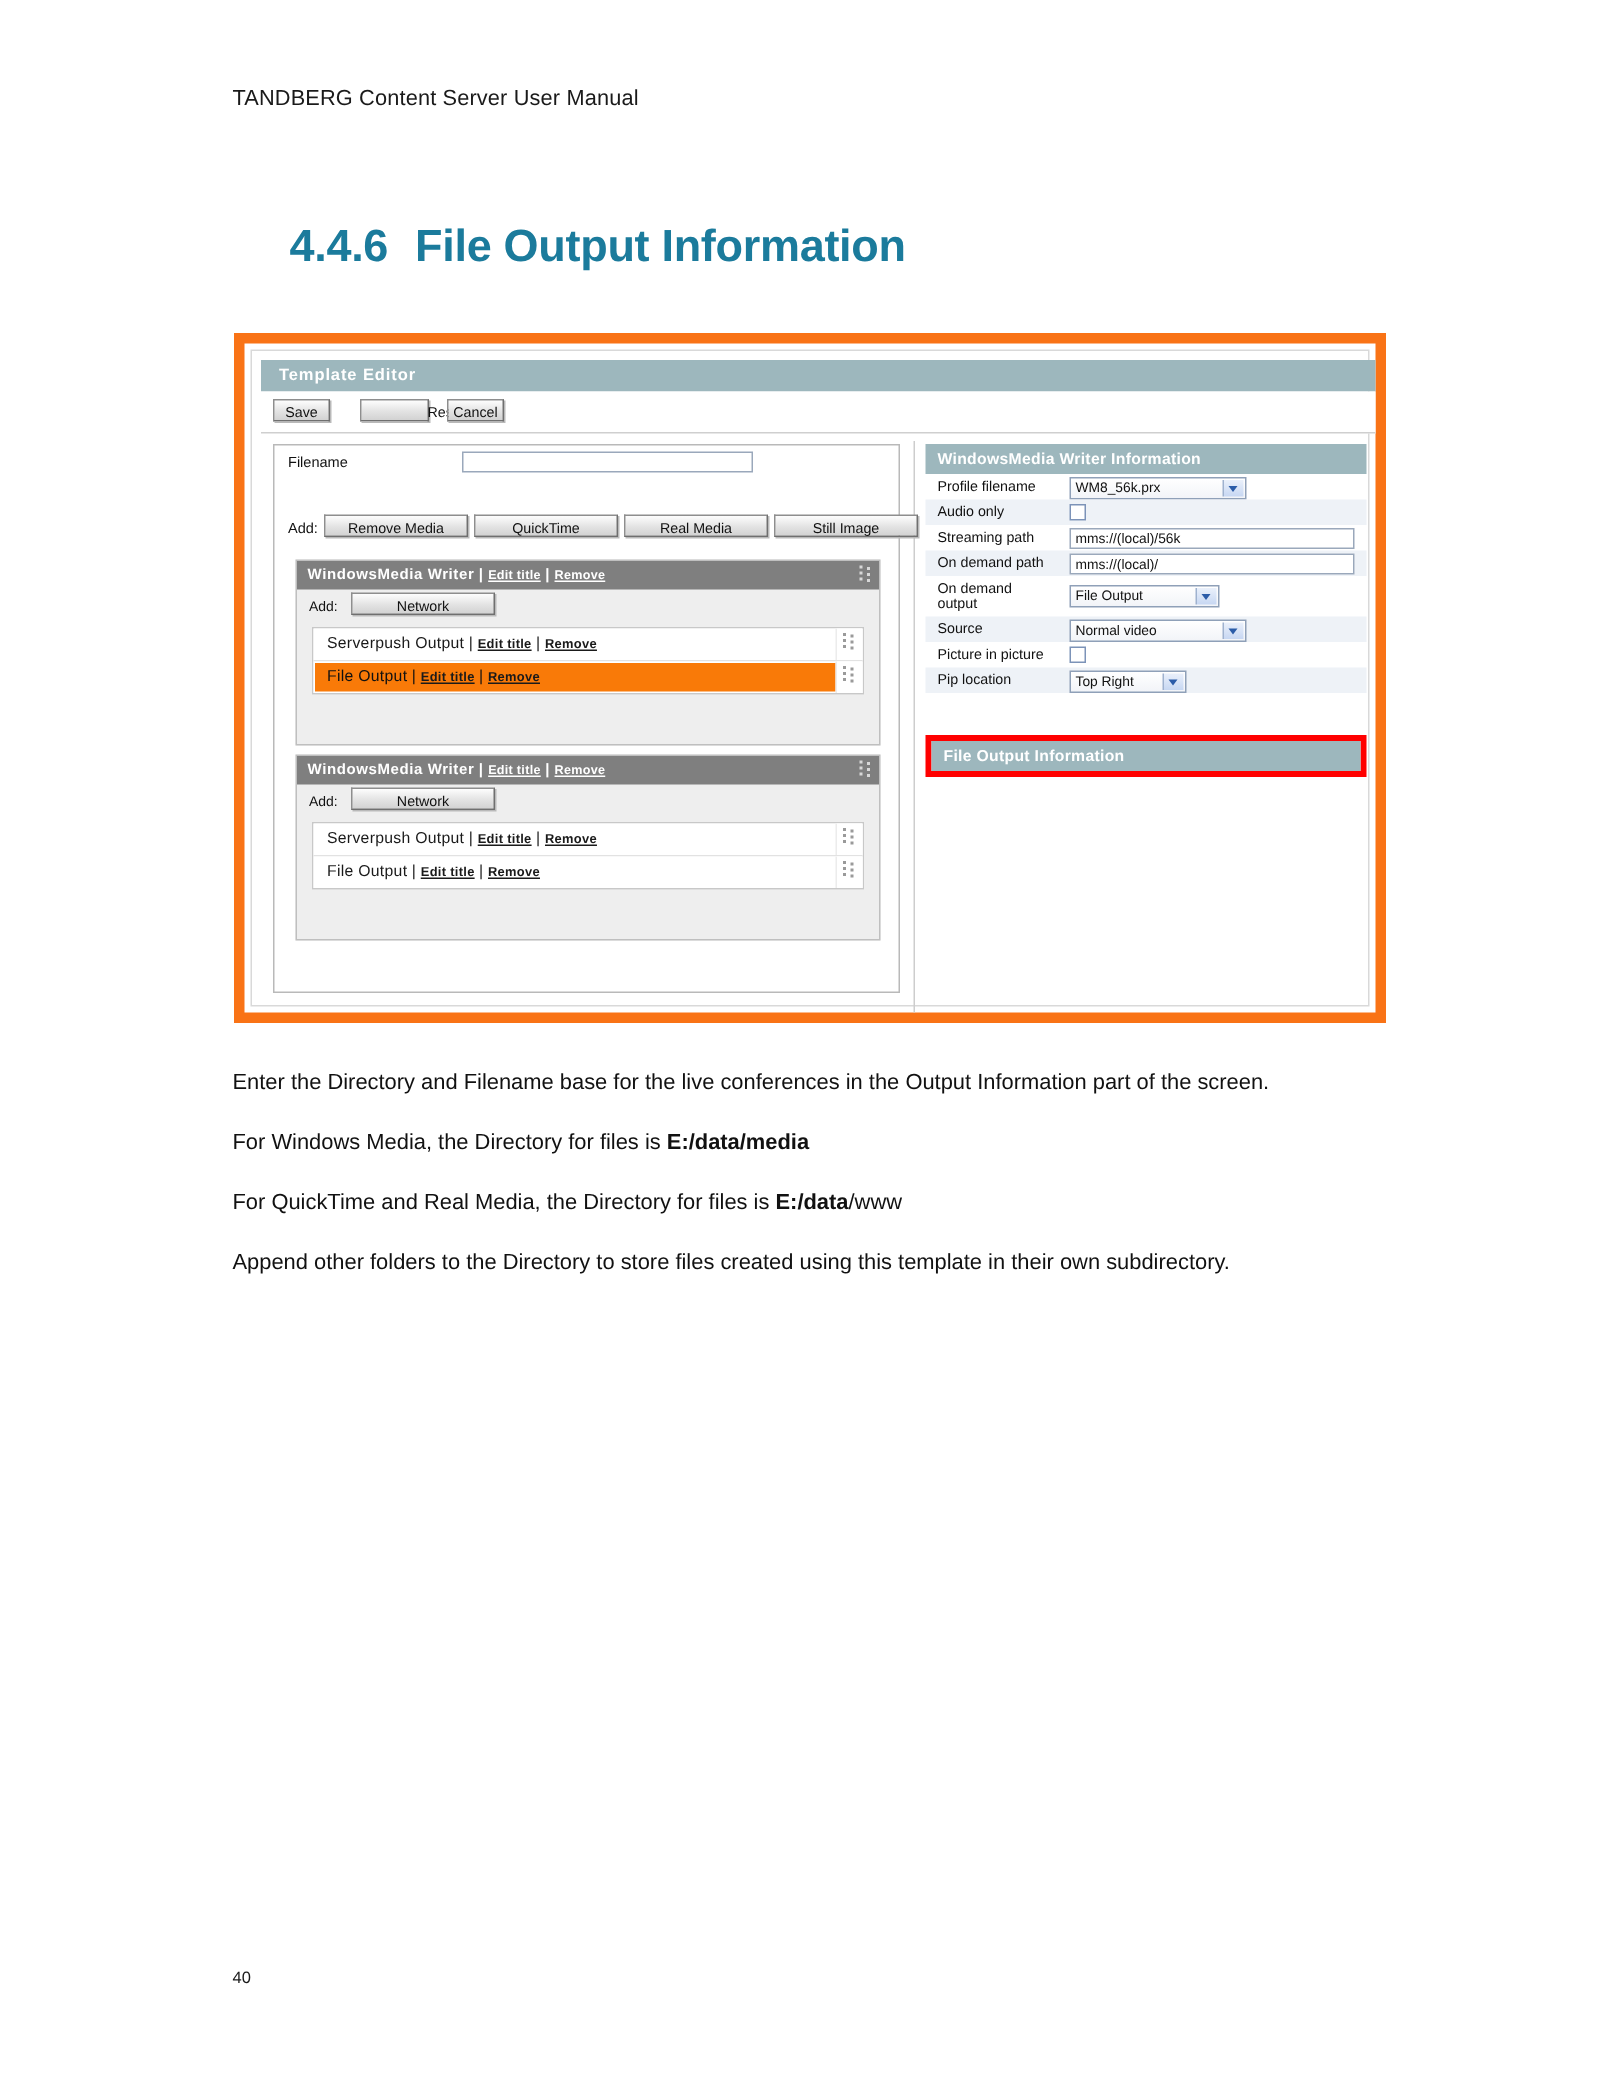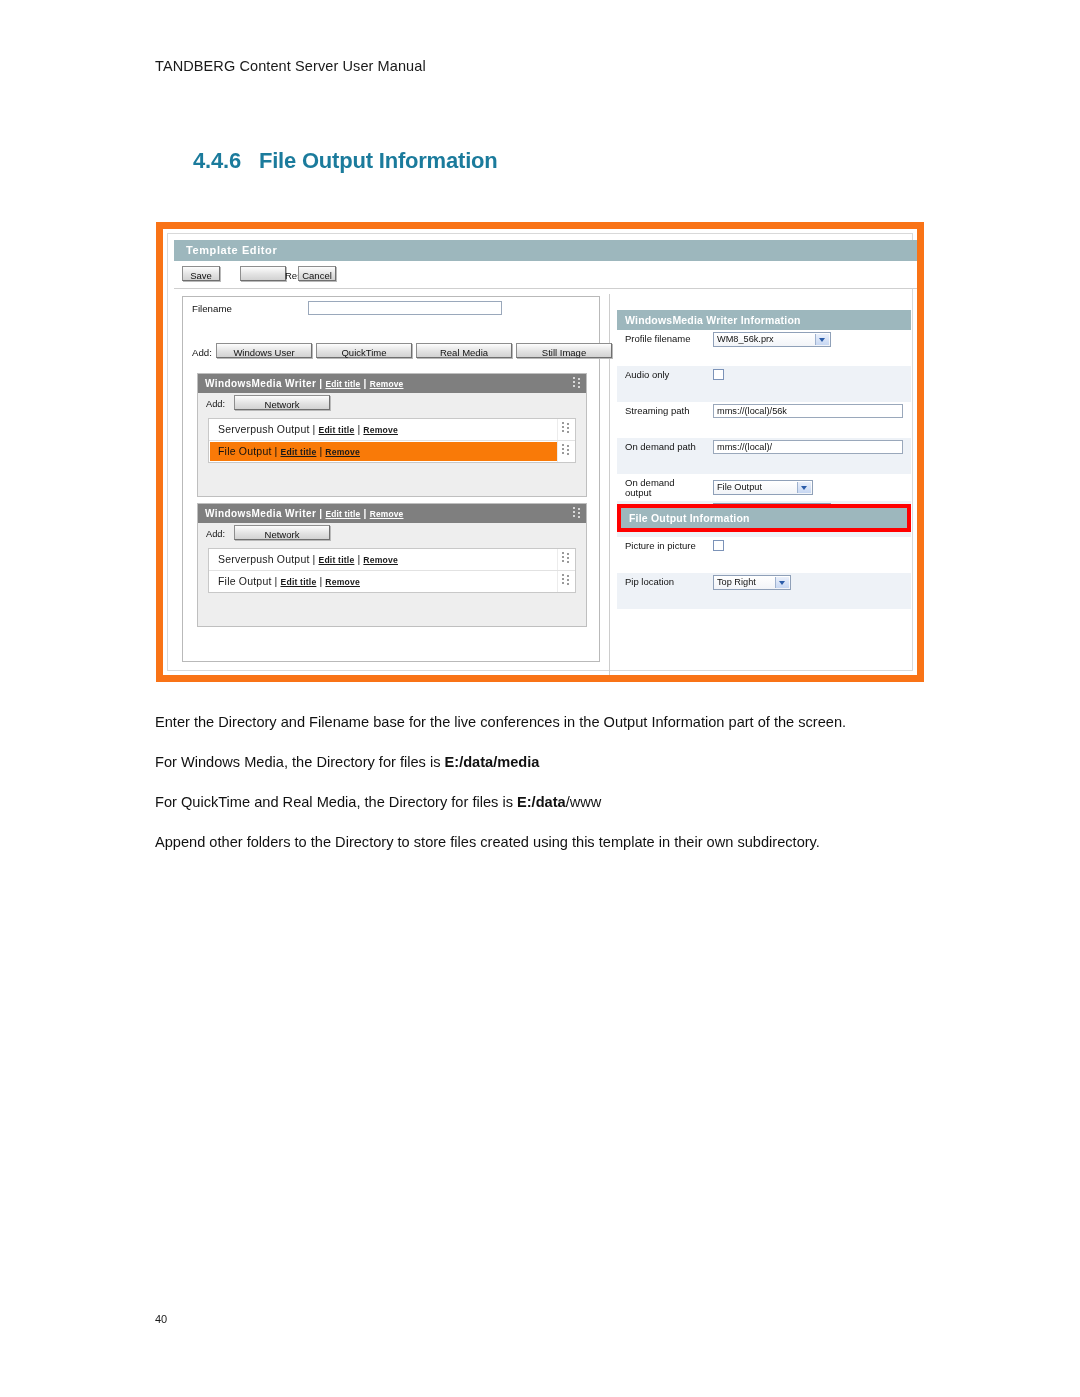--- a/index.html
+++ b/index.html
@@ -31,21 +31,21 @@
     left: 155px;
     top: 1313px;
     font-size: 11px;
     color: #1a1a1a;
   }
 
   .section-title {
     position: absolute;
     left: 193px;
     top: 148px;
-    font-size: 22px;
+    font-size: 30px;
     font-weight: bold;
     color: #1b7b9c;
     letter-spacing: -0.2px;
     white-space: nowrap;
   }
   .section-title .num { margin-right: 18px; }
 
   
   .body-copy {
     position: absolute;
@@ -136,21 +136,21 @@
   .col-left {
     position: absolute;
     left: 0; top: 0;
     width: 436px; height: 100%;
     border-right: 1px solid #cdcdcd;
     box-sizing: border-box;
   }
   .col-right {
     position: absolute;
     left: 437px; top: 0;
-    width: 311px; height: 100%; margin-top: 14px;
+    width: 311px; height: 100%;
   }
 
   
   .lpanel {
     position: absolute;
     left: 8px; top: 2px;
     width: 418px; height: 366px;
     border: 1px solid #b9b9b9;
     background: #ffffff;
     box-sizing: border-box;
@@ -310,21 +310,21 @@
     position: relative;
   }
   .rp-head .t {
     position: absolute; left: 8px; top: 4px;
     font-size: 10.5px; font-weight: bold; color: #ffffff;
     letter-spacing: 0.2px;
   }
   .rp-body { background: #ffffff; }
   .rrow {
     position: relative;
-    height: 36px;
+    height: 17px;
     background: #ffffff;
   }
   .rrow.alt { background: #eef2f7; }
   .rrow.tall { height: 27px; }
   .rrow .lab {
     position: absolute; left: 8px; top: 4px;
     font-size: 9.5px; color: #111;
     line-height: 10px;
   }
   .rrow.tall .lab { top: 4px; }
@@ -416,21 +416,21 @@
         <div class="lpanel">
 
           <div class="frow r-filename">
             <span class="lab">Filename</span>
             <div class="inp"></div>
           </div>
 
 
           <div class="addbar">
             <span class="lab">Add:</span>
-            <div class="btn a0">Windows User</div>
+            <div class="btn a0">Remove Media</div>
             <div class="btn a1">QuickTime</div>
             <div class="btn a2">Real Media</div>
             <div class="btn a3">Still Image</div>
           </div>
 
           <div class="writer w0">
             <div class="w-head">
               <span class="wt"><span>WindowsMedia Writer</span><span class="sep">|</span><a>Edit title</a><span class="sep">|</span><a>Remove</a></span>
               <span class="grip">
                 <i style="left:0;top:0"></i>

